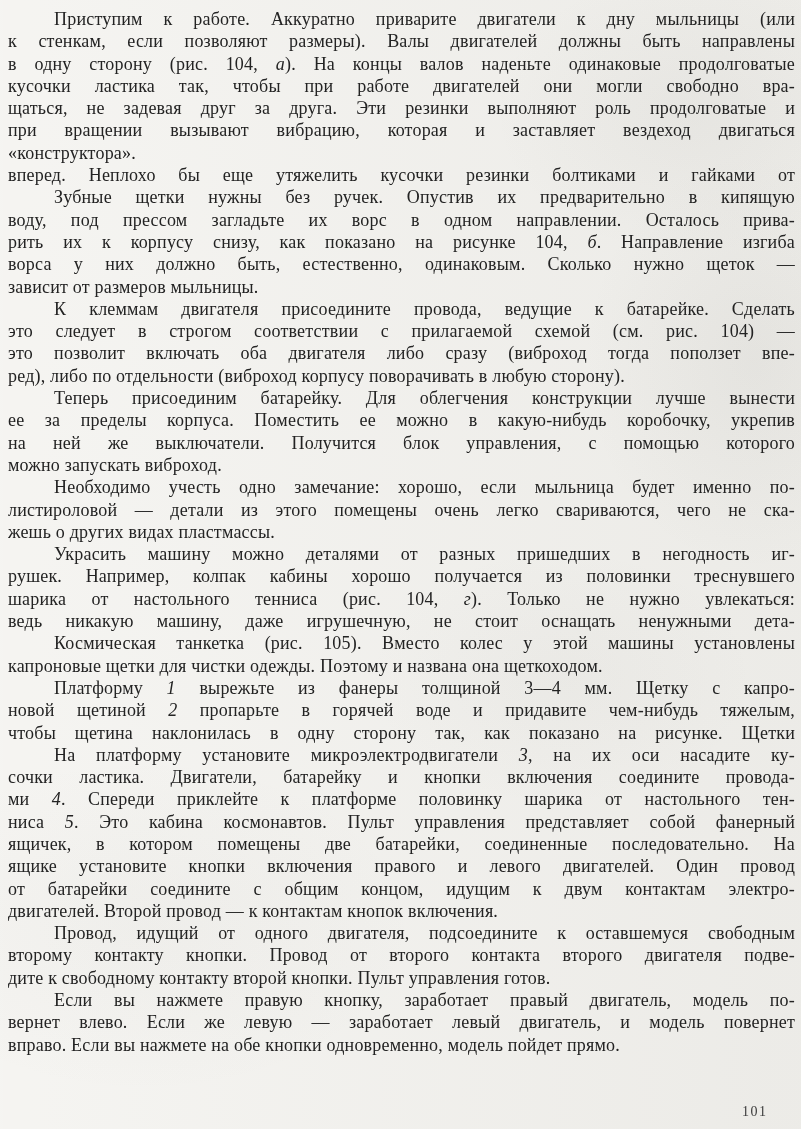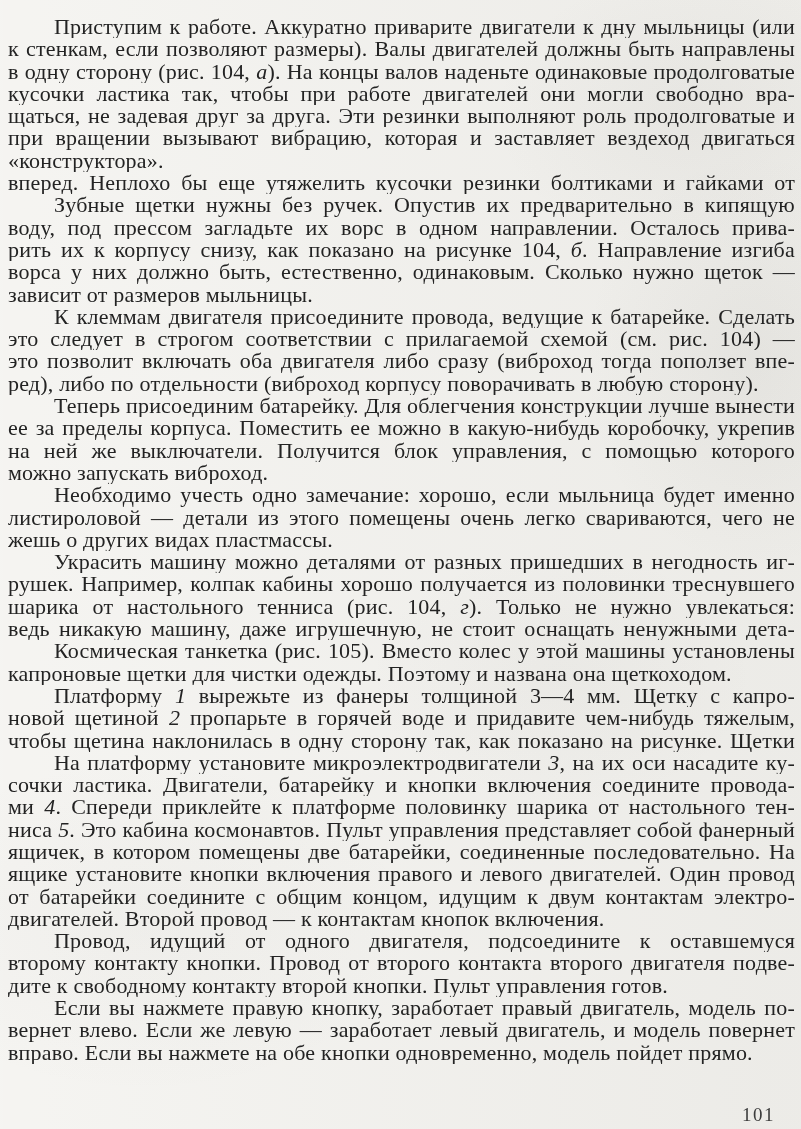--- a/index.html
+++ b/index.html
@@ -11,43 +11,43 @@
     background-image:
       radial-gradient(ellipse 300px 220px at 86% 10%, rgba(120,118,112,0.06), transparent 65%),
       radial-gradient(ellipse 260px 320px at 94% 32%, rgba(120,118,112,0.07), transparent 65%),
       radial-gradient(ellipse 420px 260px at 18% 82%, rgba(120,118,112,0.04), transparent 65%),
       radial-gradient(ellipse 300px 200px at 70% 60%, rgba(120,118,112,0.04), transparent 65%),
       linear-gradient(90deg, rgba(255,255,255,0.25), rgba(0,0,0,0.025) 96%);
     font-family: "Liberation Serif", "DejaVu Serif", serif;
   }
   #text-block {
     position: absolute;
-    left: 8px; top: 16px;
+    left: 8px; top: 8px;
     width: 787px;
     color: #232323;
-    font-size: 22px;
+    font-size: 18px;
     line-height: 22.3px;
     letter-spacing: 0.2px;
   }
   .para { margin: 0; }
   .line {
     height: 22.3px;
     overflow: hidden;
     text-align: justify;
     text-align-last: justify;
     white-space: normal;
   }
   .line.last { text-align-last: left; }
   .line.first { text-indent: 46px; }
   .b { font-weight: normal; }
   .i { font-style: italic; }
   #page-number {
     position: absolute;
     left: 742px; top: 1104px;
-    font-size: 19px;
+    font-size: 14px;
     color: #3c3c3c;
     letter-spacing: 1.5px;
   }
 </style>
 </head>
 <body>
 
 <div id="text-block">
     <div class="para">
       <div class="line first"><span>Приступим к работе. Аккуратно приварите двигатели к дну мыльницы (или</span></div>

